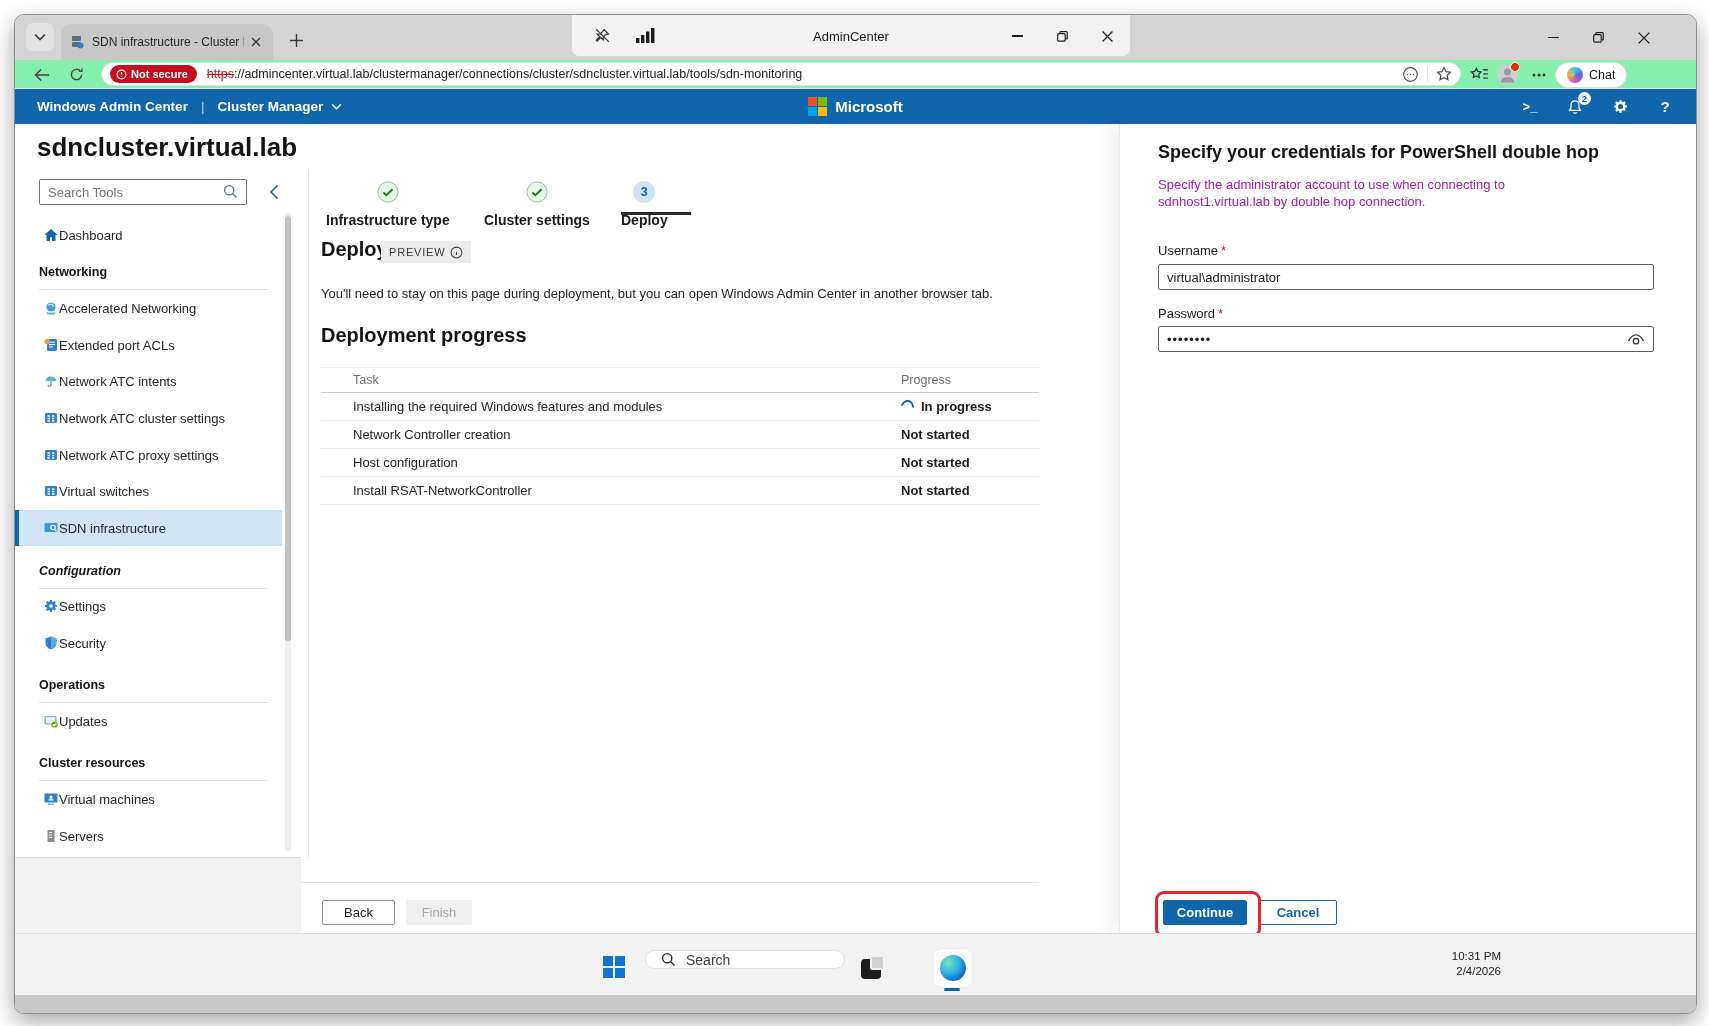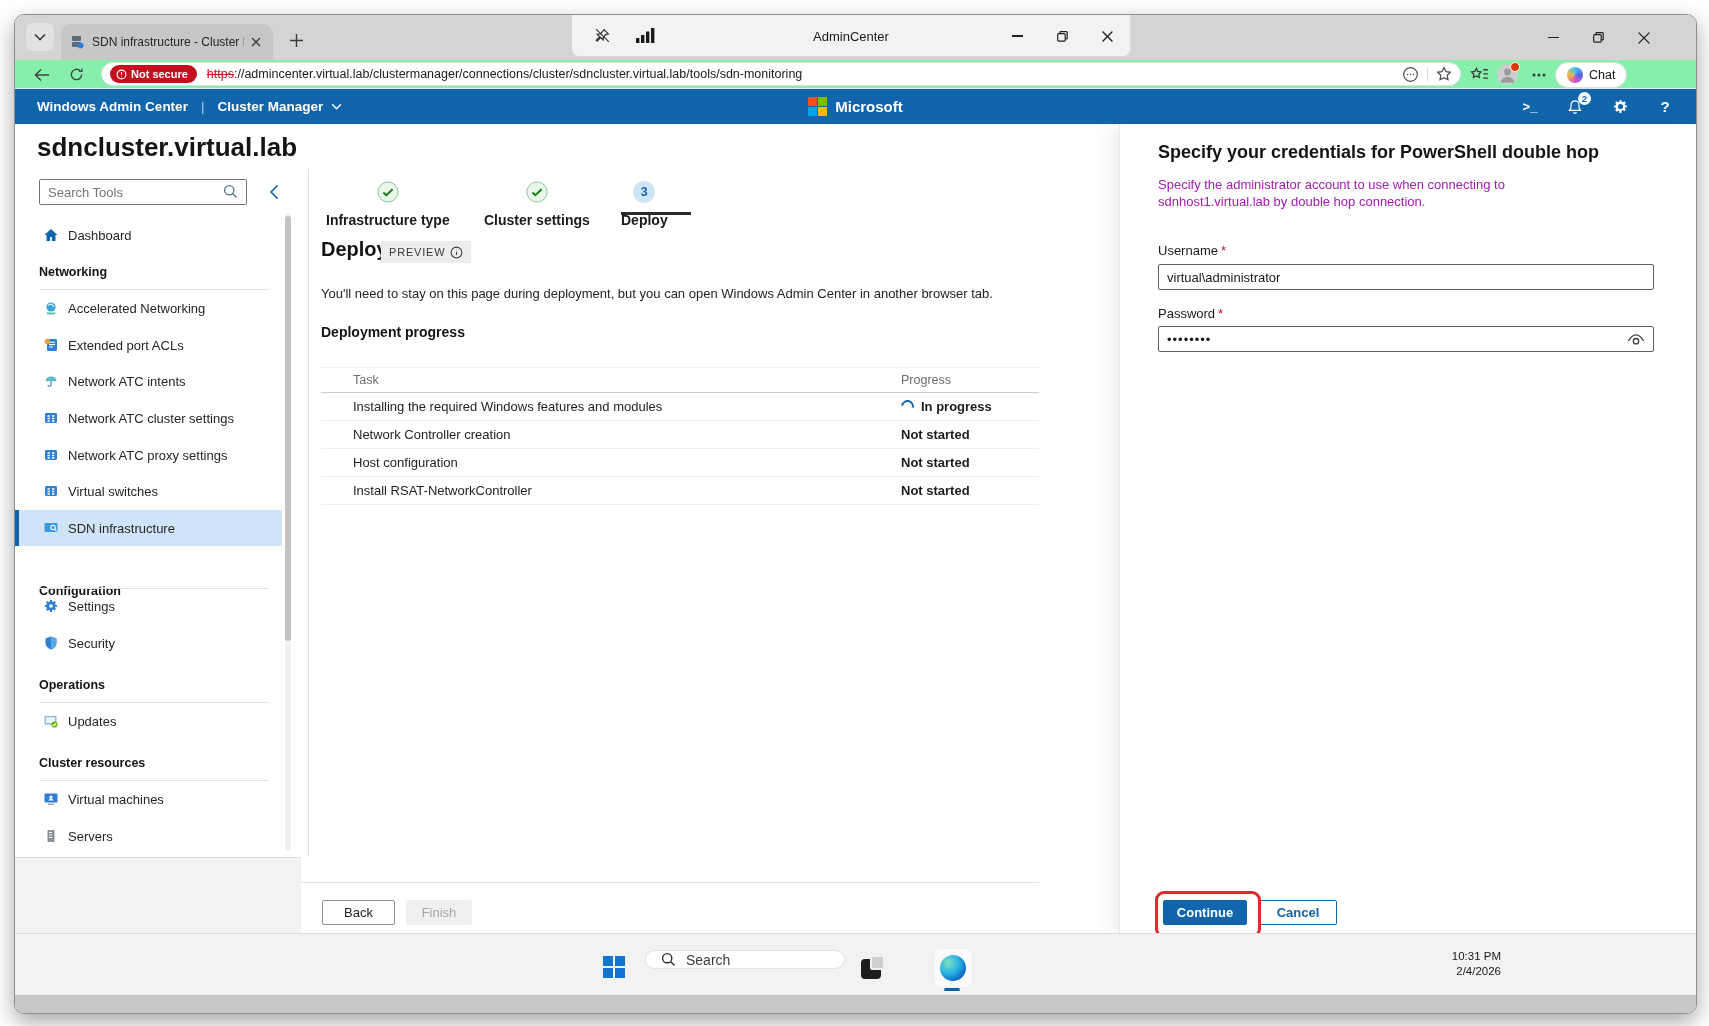--- a/index.html
+++ b/index.html
@@ -53,38 +53,38 @@
   
   .content{position:absolute;left:0;top:109px;width:100%;height:809px;background:#fff;}
   .page-title{position:absolute;left:22px;top:8px;font-size:26px;font-weight:600;color:#141414;}
 
   
   .tool-search{position:absolute;left:24px;top:55px;width:208px;height:26px;border:1px solid #757575;border-radius:2px;background:#fff;box-sizing:border-box;font-size:13px;color:#444;padding:0 26px 0 8px;font-family:inherit;}
   .search-glyph{position:absolute;left:208px;top:60px;}
   .collapse-btn{position:absolute;left:249px;top:58px;width:20px;height:20px;display:flex;align-items:center;justify-content:center;}
   .side-scroll{position:absolute;left:270px;top:89px;width:6px;height:638px;background:#f1f1f1;border-radius:3px;}
   .side-thumb{position:absolute;left:0;top:3px;width:6px;height:425px;background:#c3c3c3;border-radius:3px;}
-  .side-item{position:absolute;left:0;width:267px;height:30px;display:flex;align-items:center;padding-left:28px;box-sizing:border-box;gap:9px;font-size:13px;color:#262626;cursor:pointer;}
+  .side-item{position:absolute;left:0;width:267px;height:30px;display:flex;align-items:center;padding-left:28px;box-sizing:border-box;font-size:13px;color:#262626;cursor:pointer;}
   .side-item.sel{background:#cfe4f6;height:36px;border-left:4px solid #1165ab;padding-left:24px;}
   .side-section{position:absolute;left:24px;font-size:12.5px;font-weight:bold;color:#141414;}
   .side-rule{position:absolute;left:24px;width:230px;height:1px;background:#e3e3e3;}
   .side-bottom{position:absolute;left:0;top:733px;width:286px;height:76px;background:#f2f2f2;border-top:1px solid #dcdcdc;box-sizing:border-box;}
   .si-icon{width:16px;height:16px;flex:0 0 16px;}
 
   .vdivider{position:absolute;left:293px;top:45px;width:1px;height:688px;background:#e2e2e2;}
 
   
   .step{position:absolute;top:57px;display:flex;align-items:center;gap:9px;font-size:14px;font-weight:bold;color:#1b1b1b;flex-direction:column;}
   .step-circle{width:22px;height:22px;border-radius:50%;display:flex;align-items:center;justify-content:center;}
   .step-num{background:#cfe4f7;color:#1165ab;font-size:12.5px;font-weight:bold;}
   .step-underline{position:absolute;left:606px;top:88px;width:70px;height:3px;background:#2b2b2b;}
   .deploy-h{position:absolute;left:306px;top:114px;font-size:20px;font-weight:bold;color:#141414;}
   .preview-badge{position:absolute;left:366px;top:117px;height:22px;background:#ececec;display:flex;align-items:center;gap:5px;padding:0 8px;font-size:11px;letter-spacing:.8px;color:#3a3a3a;}
   .deploy-note{position:absolute;left:306px;top:162px;font-size:13px;color:#242424;}
-  .progress-h{position:absolute;left:306px;top:200px;font-size:14px;font-weight:bold;color:#141414;}
+  .progress-h{position:absolute;left:306px;top:200px;font-size:20px;font-weight:bold;color:#141414;}
   .tbl{position:absolute;left:306px;top:243px;width:718px;}
   .tbl-head{height:24px;border-top:1px solid #f0f0f0;border-bottom:1px solid #cfcfcf;display:flex;align-items:center;color:#6d6d6d;font-size:12.5px;}
   .tbl-row{height:27px;border-bottom:1px solid #ededed;display:flex;align-items:center;font-size:13px;color:#242424;}
   .c-task{padding-left:32px;flex:0 0 580px;box-sizing:border-box;white-space:nowrap;}
   .c-prog{display:flex;align-items:center;gap:7px;font-weight:bold;color:#1c1c1c;}
   .spinner{width:13px;height:13px;border-radius:50%;border:2px solid transparent;border-top-color:#1165ab;border-right-color:#1165ab;transform:rotate(-35deg);box-sizing:border-box;}
   .foot-rule{position:absolute;left:286px;top:758px;width:738px;height:1px;background:#e4e4e4;}
   .btn{position:absolute;height:25px;border-radius:2px;font-size:13px;display:flex;align-items:center;justify-content:center;box-sizing:border-box;cursor:pointer;font-family:inherit;}
   .btn-back{left:307px;top:776px;width:73px;background:#fff;border:1px solid #8f8f8f;color:#242424;}
   .btn-finish{left:391px;top:776px;width:66px;background:#f0f0f0;border:1px solid #f0f0f0;color:#a5a5a5;}
@@ -394,21 +394,21 @@
       <span class="si-icon">
           <svg viewBox="0 0 16 16" width="16" height="16">
             <rect x="1.5" y="3" width="13" height="9" rx="1" fill="#3a9ad9"></rect>
             <circle cx="10" cy="7.5" r="2.2" fill="none" stroke="#fff" stroke-width="1.1"></circle>
             <path d="M11.6 9.2l2 2" stroke="#fff" stroke-width="1.1"></path>
           </svg>
         </span>
       <span>SDN infrastructure</span>
     </div>
 
-    <div class="side-section" style="top:460px;">Configuration</div>
+    <div class="side-section" style="top:440px;font-style:italic;">Configuration</div>
     <div class="side-rule" style="top:464px;"></div>
 
     <div class="side-item" style="top:467px;">
       <span class="si-icon">
           <svg viewBox="0 0 16 16" width="16" height="16" fill="#2f7fd4">
             <path d="M14 8.9l-1.6-.3a4.6 4.6 0 0 1-.4 1l1 1.4-1.4 1.4-1.4-1a4.6 4.6 0 0 1-1 .4L8.9 14H7.1l-.3-1.6a4.6 4.6 0 0 1-1-.4l-1.4 1-1.4-1.4 1-1.4a4.6 4.6 0 0 1-.4-1L2 8.9V7.1l1.6-.3a4.6 4.6 0 0 1 .4-1l-1-1.4 1.4-1.4 1.4 1a4.6 4.6 0 0 1 1-.4L7.1 2h1.8l.3 1.6a4.6 4.6 0 0 1 1 .4l1.4-1 1.4 1.4-1 1.4a4.6 4.6 0 0 1 .4 1l1.6.3z"></path>
             <circle cx="8" cy="8" r="1.8" fill="#fff"></circle>
           </svg>
         </span>
       <span>Settings</span>

